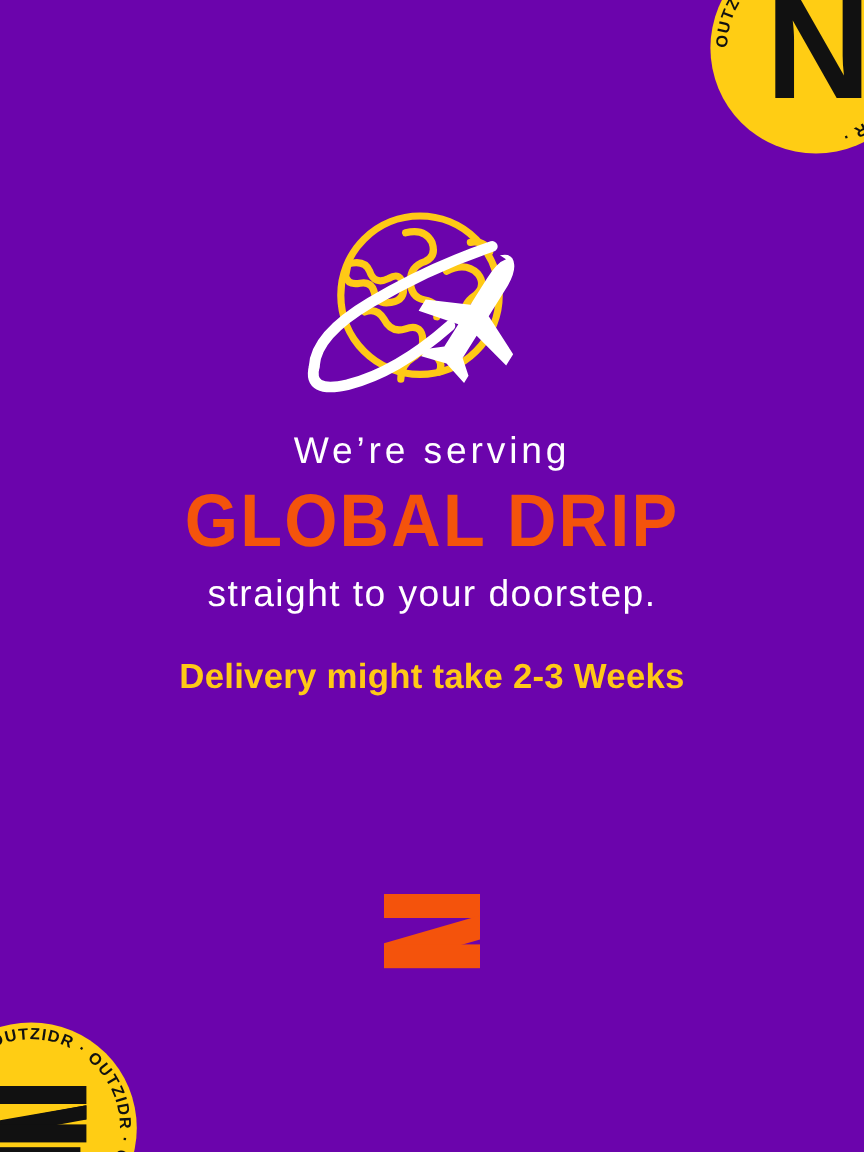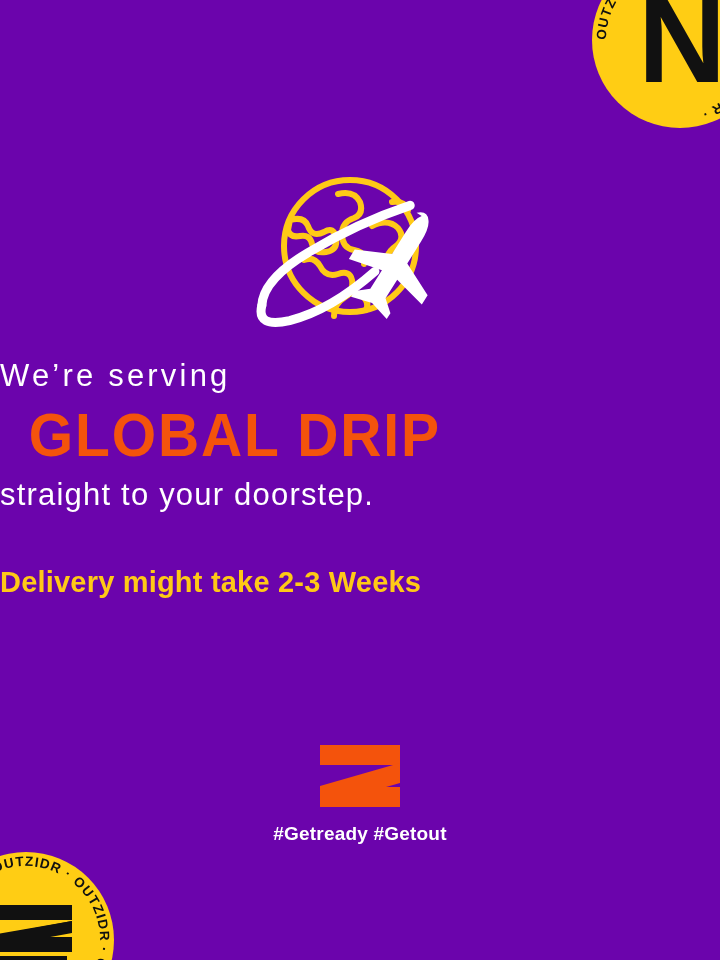--- a/index.html
+++ b/index.html
@@ -102,20 +102,21 @@
     justify-content: center;
   }
   .hero-art svg { display: block; }
 
   
   .copy {
     position: absolute;
     left: 0;
     right: 0;
     top: 360px;
+    text-align: center;
   }
   .line-serving {
     color: #FFFFFF;
     font-size: 31px;
     font-weight: 300;
     letter-spacing: 3.2px;
     line-height: 1.05;
   }
   .line-global {
     color: #F4530C;
@@ -134,21 +135,21 @@
     letter-spacing: 1.2px;
     line-height: 1.05;
     margin-top: 12px;
   }
   .line-delivery {
     color: #FFC916;
     font-size: 29px;
     font-weight: bold;
     letter-spacing: 0.2px;
     line-height: 1.05;
-    margin-top: 56px;
+    margin-top: 38px;
   }
   .line-goodthings {
     color: #FFFFFF;
     font-size: 17.5px;
     font-weight: bold;
     font-style: italic;
     letter-spacing: 0.2px;
     line-height: 1.05;
     margin-top: 15px;
   }
@@ -253,16 +254,15 @@
   </div>
 
   <div class="footer">
     <div class="footer-zmark">
       <svg width="80" height="62" viewBox="0 0 80 62" aria-hidden="true">
         <rect x="0" y="0" width="80" height="20" fill="#F4530C"></rect>
         <polygon points="0,41 80,18 80,38 0,61" fill="#F4530C"></polygon>
         <rect x="0" y="42" width="80" height="20" fill="#F4530C"></rect>
       </svg>
     </div>
-    <div class="footer-tagline">#Getready #Getout</div>
   </div>
 
 </div>
 
 </body></html>

